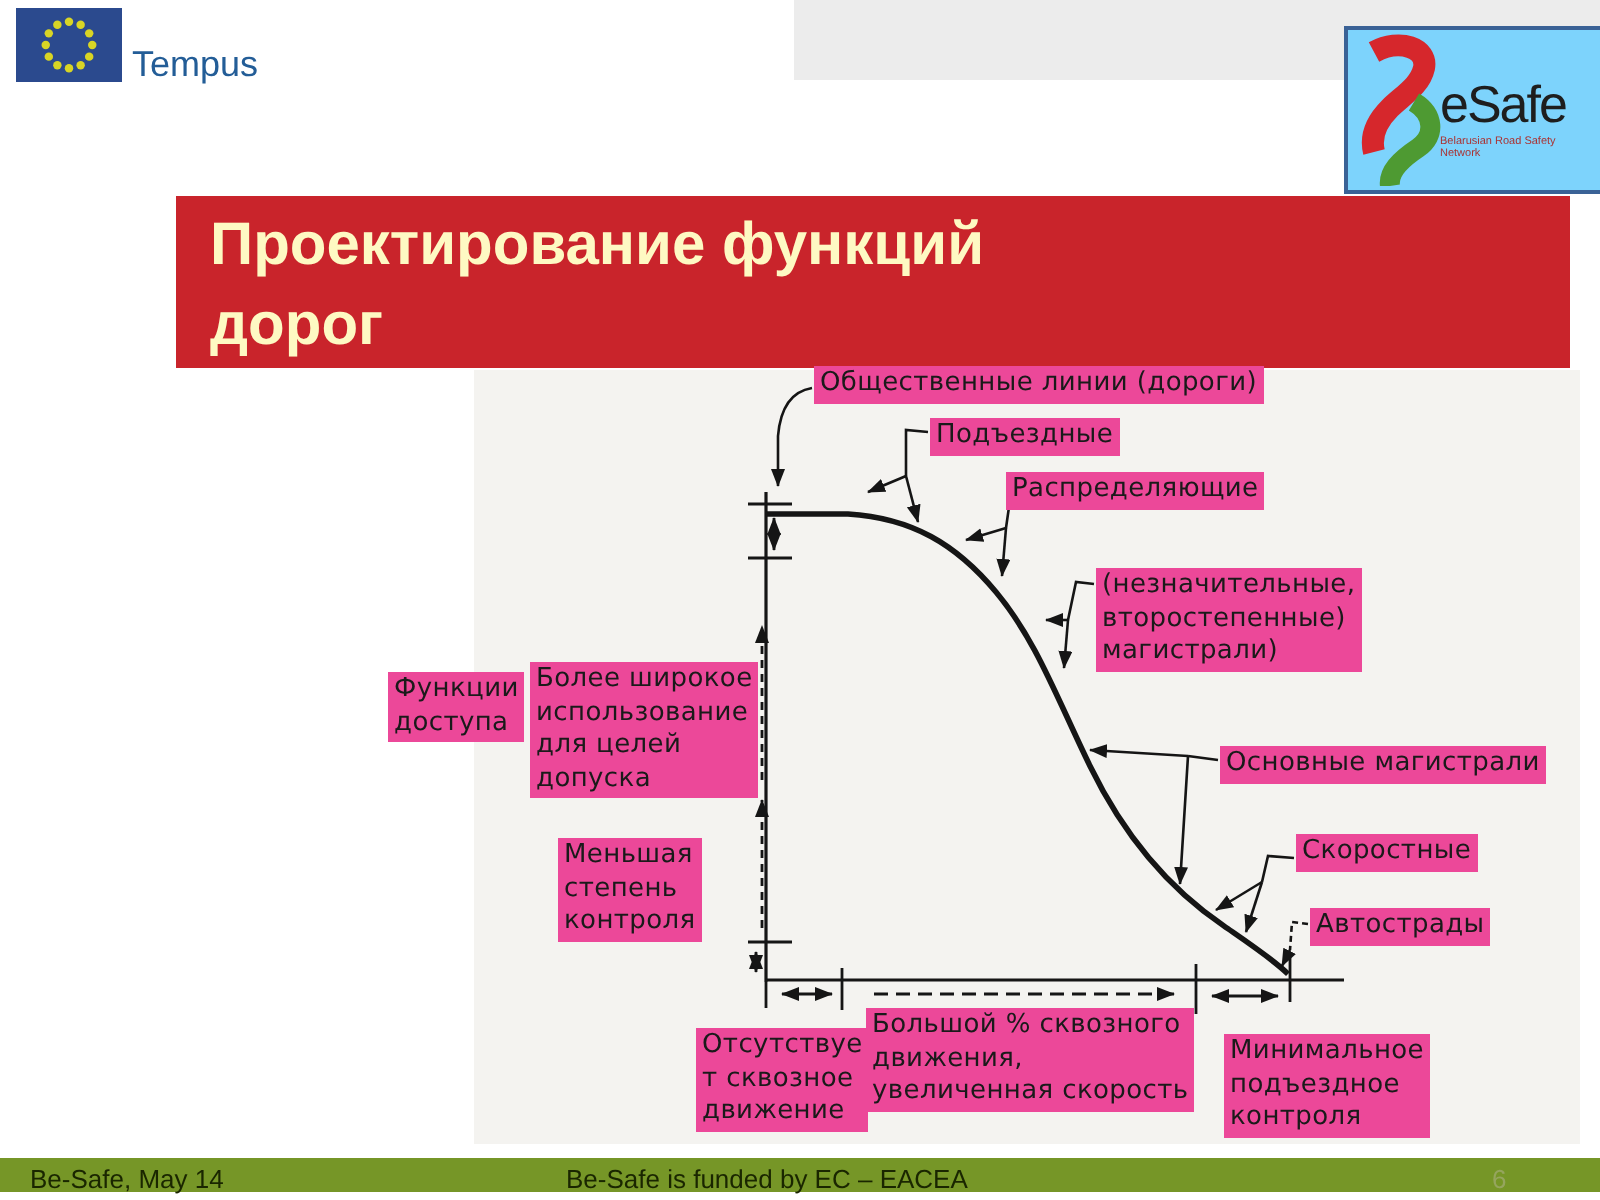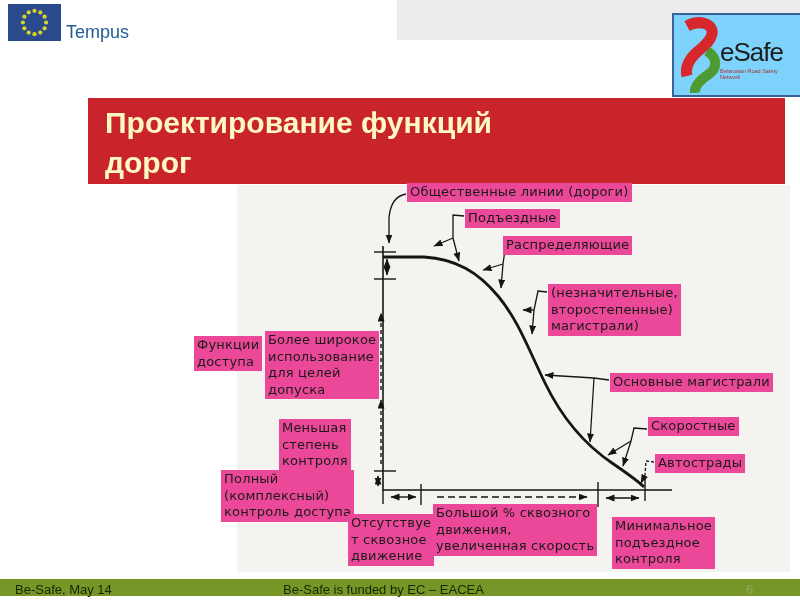--- a/index.html
+++ b/index.html
@@ -153,23 +153,20 @@
 доступа</div>
   <div class="dlabel" style="left:265px;top:331px;">Более широкое
 использование
 для целей
 допуска</div>
   <div class="dlabel" style="left:610px;top:373px;">Основные магистрали</div>
   <div class="dlabel" style="left:255px;top:419px;margin-left:24px;">Меньшая
 степень
 контроля</div>
   <div class="dlabel" style="left:648px;top:417px;text-align:center;">Скоростные</div>
-  <div class="dlabel" style="left:221px;top:470px;">Полный
-(комплексный)
-контроль доступа</div>
   <div class="dlabel" style="left:655px;top:454px;">Автострады</div>
   <div class="dlabel" style="left:348px;top:514px;">Отсутствуе
 т сквозное
 движение</div>
   <div class="dlabel" style="left:433px;top:504px;">Большой % сквозного
 движения,
 увеличенная скорость</div>
   <div class="dlabel" style="left:612px;top:517px;">Минимальное
 подъездное
 контроля</div>

